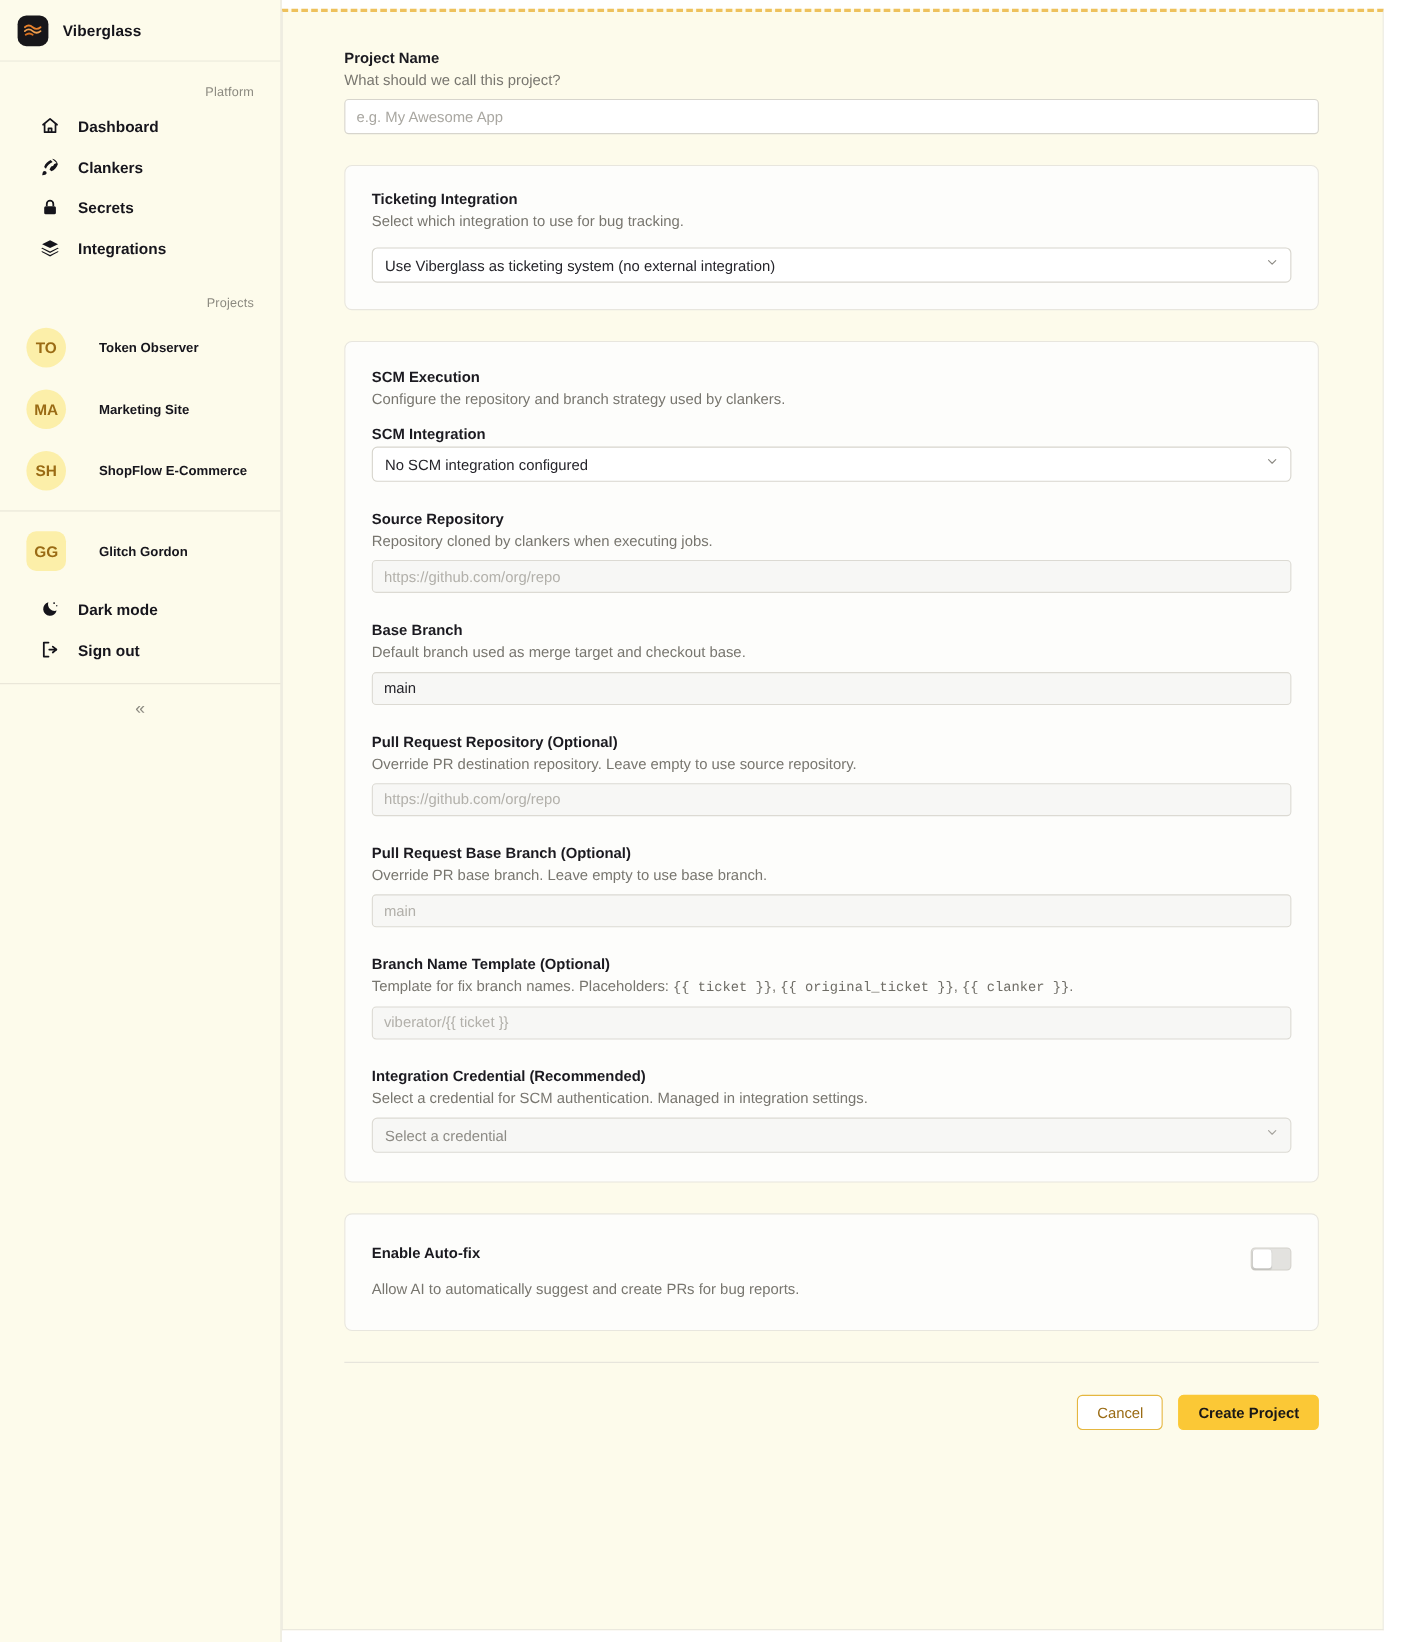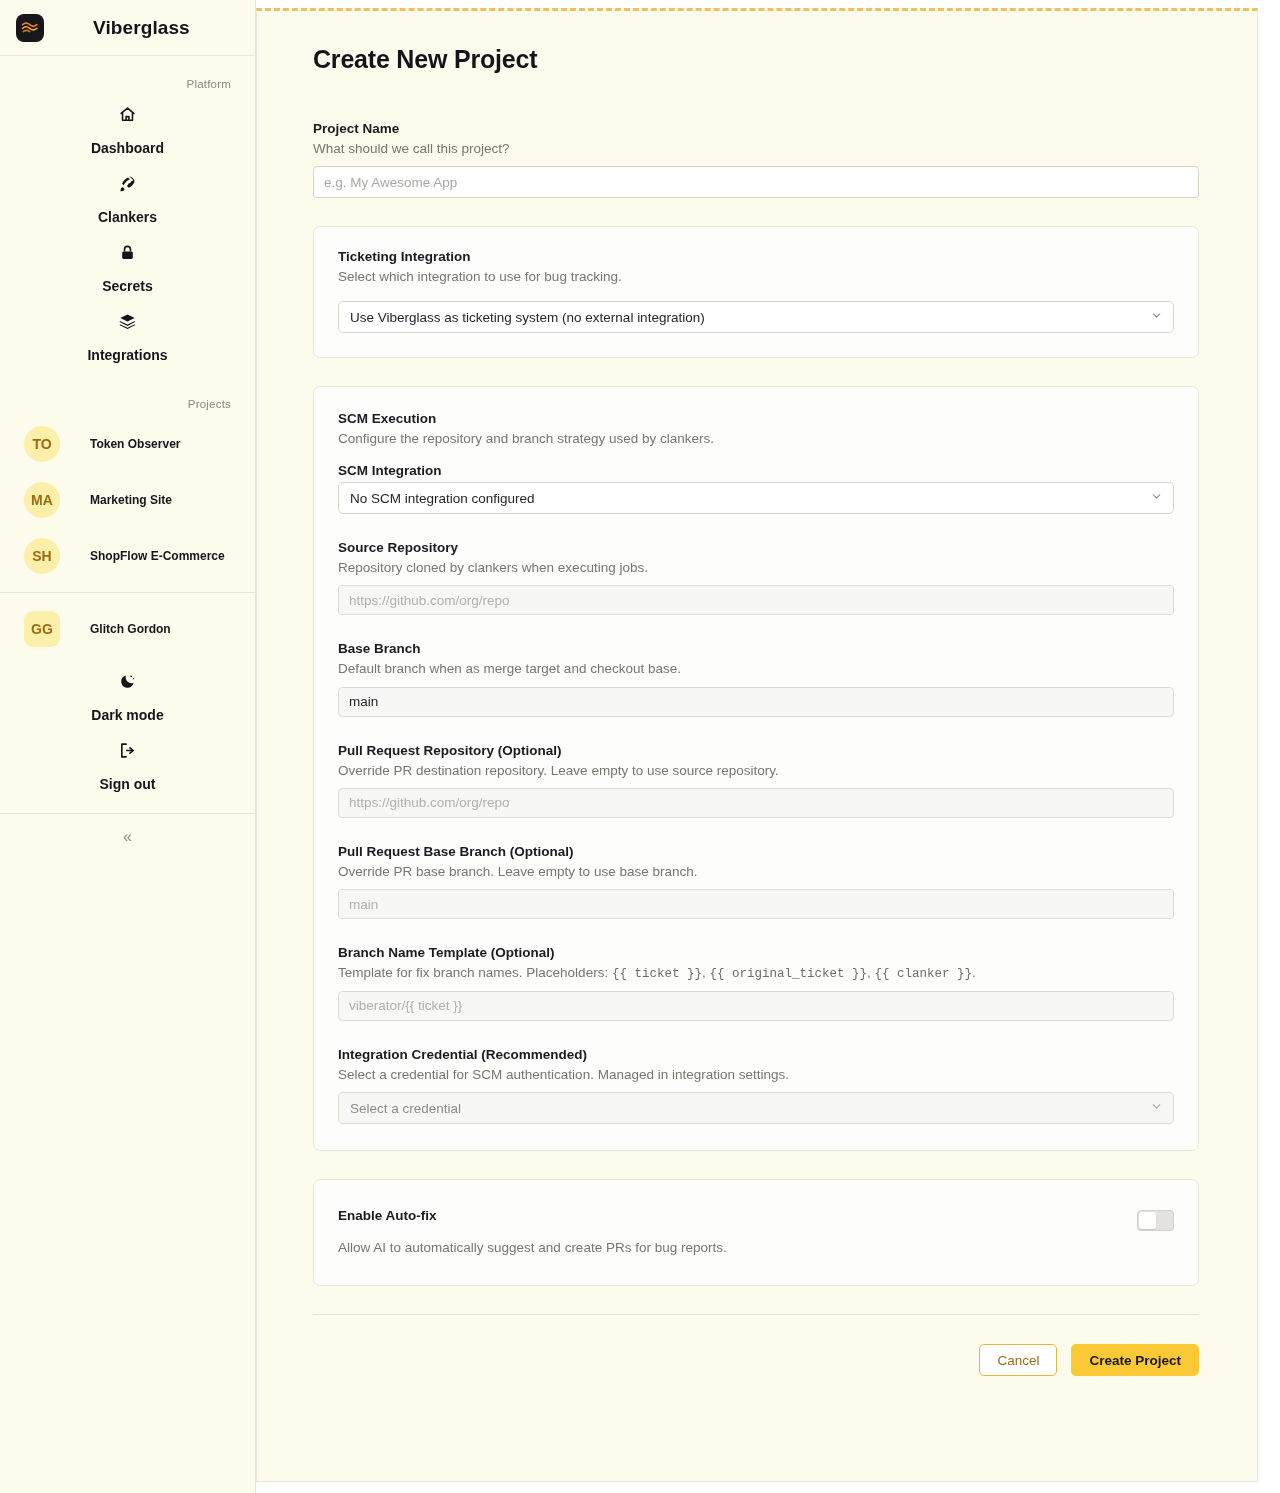--- a/index.html
+++ b/index.html
@@ -22,31 +22,31 @@
   }
   .brand {
     height: 56px; display: flex; align-items: center; gap: 13px;
     padding: 0 16px; border-bottom: 1px solid #ece9dc;
   }
   .logo-box {
     width: 28px; height: 28px; border-radius: 8px;
     background: #17161a; flex: 0 0 28px;
     display: flex; align-items: center; justify-content: center;
   }
-  .brand-name { font-size: 19px; font-weight: bold; color: #14131a; letter-spacing: .1px; margin-left: 36px; }
+  .brand-name { font-size: 14px; font-weight: bold; color: #14131a; letter-spacing: .1px; }
 
   .nav-section { padding-top: 14px; text-align: right; }
   .section-label {
     font-size: 11.5px; color: #8c8a80; padding: 8px 24px 6px 24px;
     letter-spacing: .2px;
   }
   .nav-item {
     display: flex; align-items: center; gap: 16px;
     padding: 9px 36px; cursor: pointer;
-    font-size: 14px; font-weight: bold; color: #16151c; flex-direction: column;
+    font-size: 14px; font-weight: bold; color: #16151c;
   }
   .nav-icon { width: 19px; height: 19px; flex: 0 0 19px; display:flex; align-items:center; justify-content:center; }
   .nav-icon svg { display:block; }
 
   .proj-item {
     display: flex; align-items: center; gap: 30px;
     padding: 10px 24px; cursor: pointer;
   }
   .avatar {
     width: 36px; height: 36px; flex: 0 0 36px;
@@ -283,21 +283,20 @@
 
     <div class="collapse-bar">
       <span>«</span>
     </div>
   </aside>
 
   <main class="main-wrap">
     <div class="panel">
       <div class="panel-inner">
 
-        <h1 class="page-title">Create New Project</h1>
 
         <div style="margin-bottom:28px;">
           <div class="field-label">Project Name</div>
           <div class="field-help">What should we call this project?</div>
           <input class="txt" style="height: 32px;" placeholder="e.g. My Awesome App">
         </div>
 
         <section class="card tick">
           <div class="card-title">Ticketing Integration</div>
           <div class="card-sub">Select which integration to use for bug tracking.</div>
@@ -328,21 +327,21 @@
           </div>
 
           <div class="block">
             <div class="field-label">Source Repository</div>
             <div class="field-help">Repository cloned by clankers when executing jobs.</div>
             <input class="txt muted" placeholder="https://github.com/org/repo" style="">
           </div>
 
           <div class="block">
             <div class="field-label">Base Branch</div>
-            <div class="field-help">Default branch when as merge target and checkout base.</div>
+            <div class="field-help">Default branch used as merge target and checkout base.</div>
             <input class="txt muted" value="main" style="">
           </div>
 
           <div class="block">
             <div class="field-label">Pull Request Repository (Optional)</div>
             <div class="field-help">Override PR destination repository. Leave empty to use source repository.</div>
             <input class="txt muted" placeholder="https://github.com/org/repo" style="">
           </div>
 
           <div class="block">

